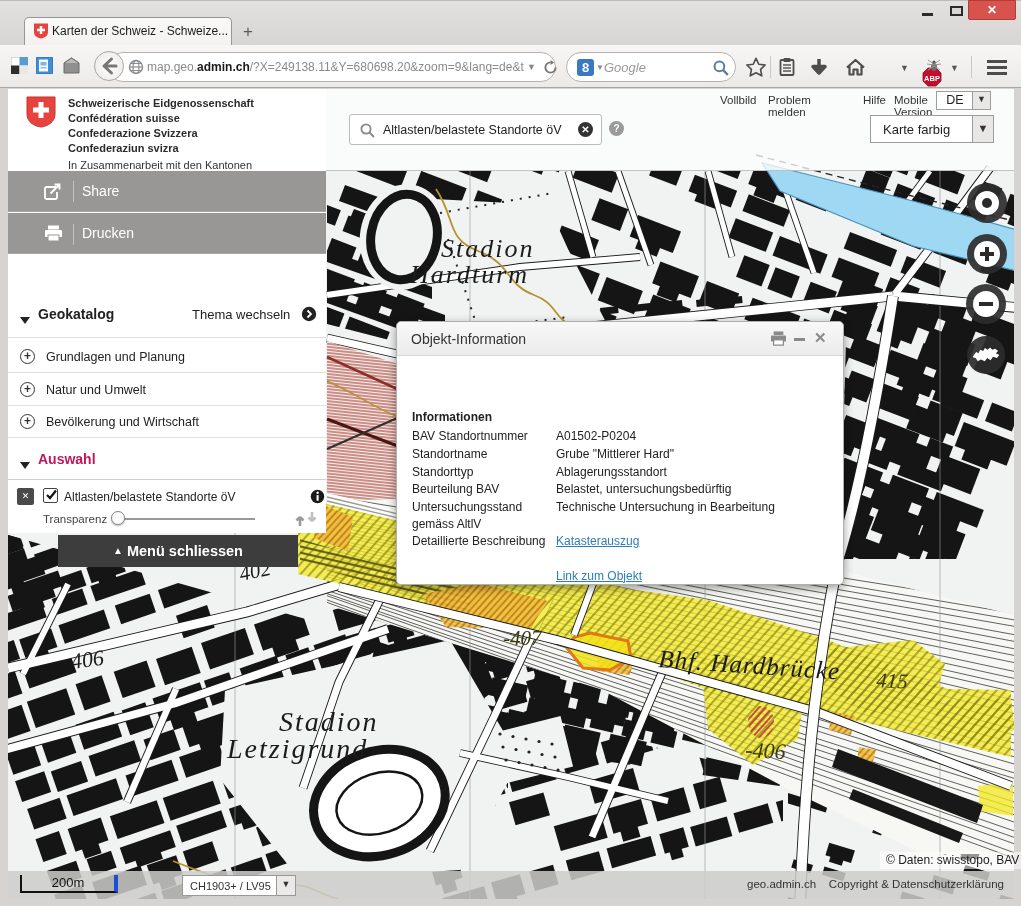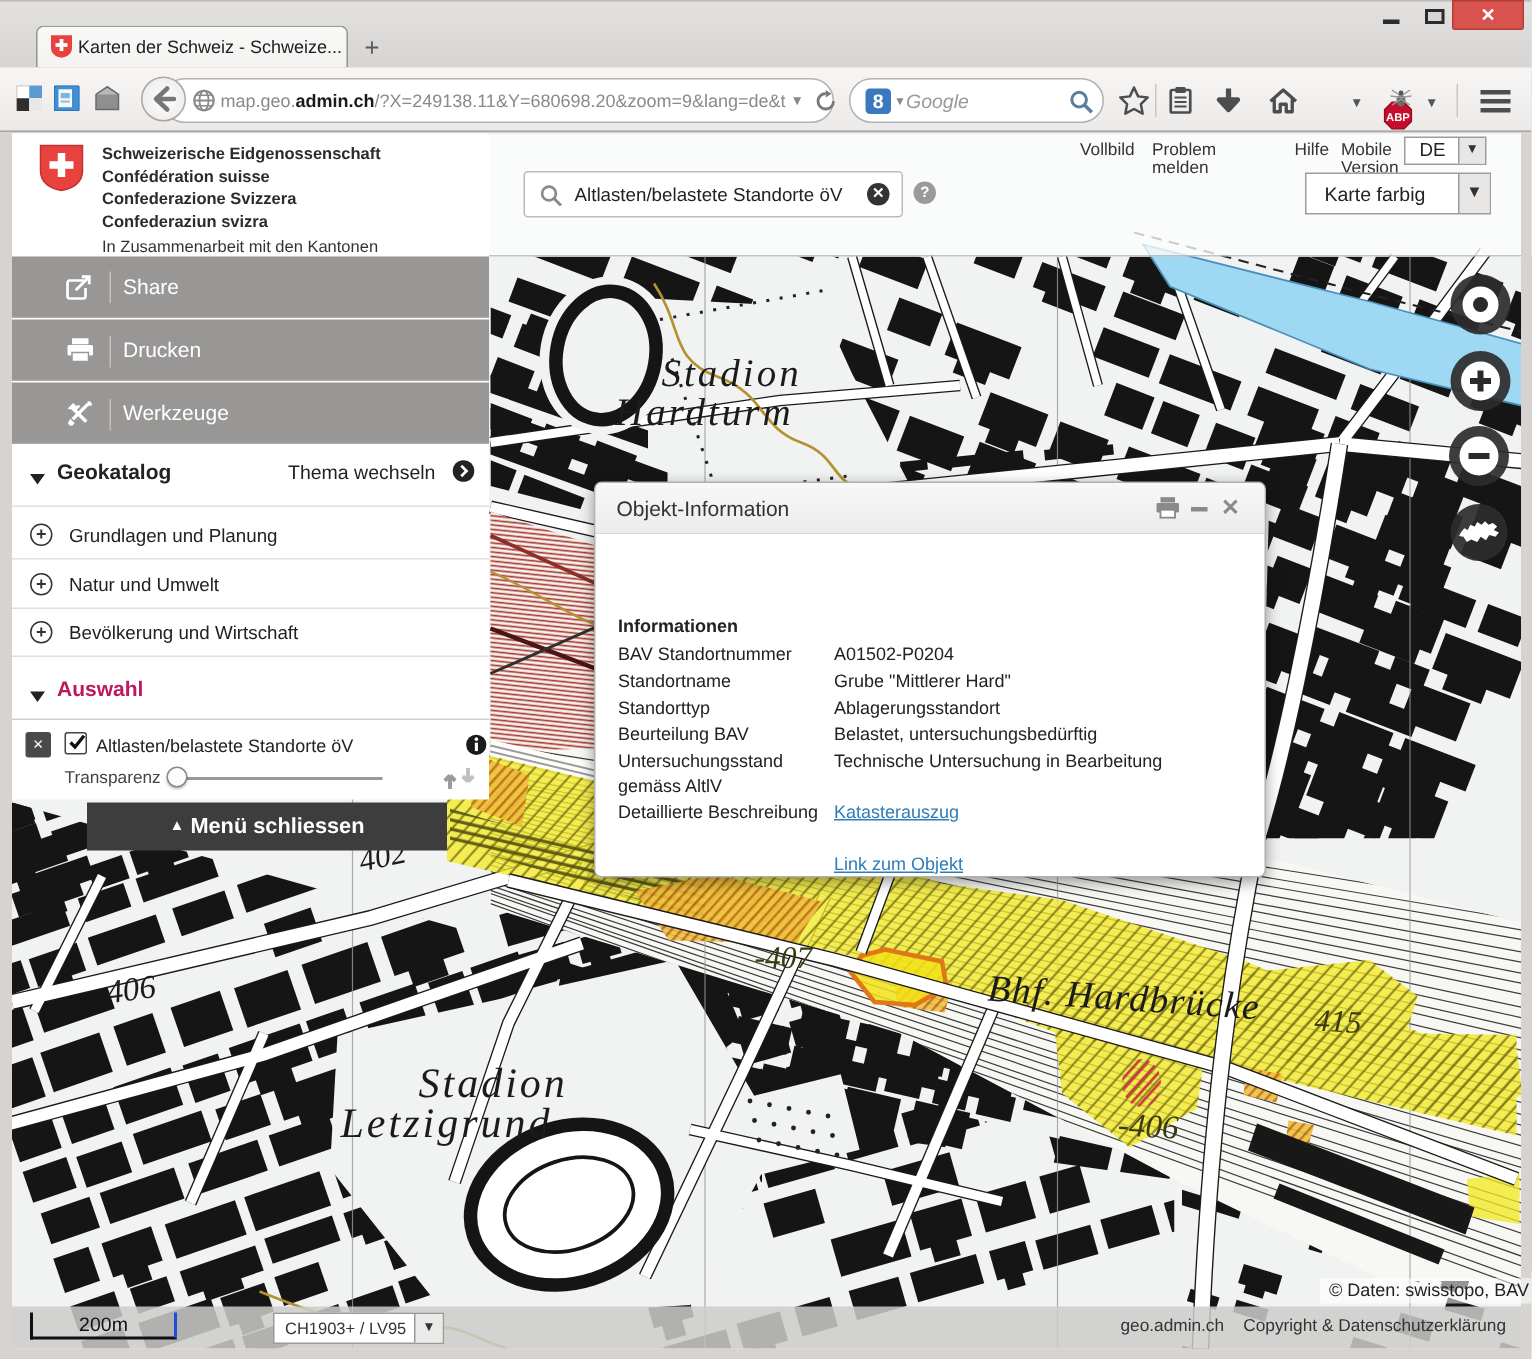--- a/index.html
+++ b/index.html
@@ -59,21 +59,21 @@
 #popgray .nrm{font-weight:normal;}
 #popbody{position:absolute;left:15px;top:88px;width:420px;font-size:12px;color:#222;}
 .prow{position:absolute;left:0;white-space:nowrap;}
 .pval{position:absolute;left:144px;white-space:nowrap;}
 .plink{color:#2e7cb8;text-decoration:underline;}
 
 .ctrl{border-radius:50%;background:rgba(45,45,45,0.92);z-index:5;}
 .ctrlinner{position:absolute;border-radius:50%;background:#fff;z-index:6;}
 
 #footer{left:0;top:782px;width:1006px;height:28px;background:rgba(205,205,202,0.85);z-index:5;}
-#scalebar{position:absolute;left:12px;top:4px;width:98px;height:18px;border-left:2px solid #111;border-right:2px solid #1d4ed8;border-bottom:2px solid #111;color:#111;font-size:13px;text-align:center;line-height:16px;}
+#scalebar{position:absolute;left:12px;top:4px;width:98px;height:18px;border-left:2px solid #111;border-right:4px solid #1d4ed8;border-bottom:2px solid #111;color:#111;font-size:13px;text-align:center;line-height:16px;}
 #crssel{position:absolute;left:174px;top:4px;width:114px;height:21px;background:#fff;border:1px solid #999;font-size:12px;color:#333;}
 #crssel span{position:absolute;left:7px;top:4px;font-size:11px;}
 #crssel .arr{position:absolute;right:0;top:0;width:19px;height:19px;background:#eceae8;border-left:1px solid #999;text-align:center;line-height:17px;font-size:9px;color:#333;}
 #ftright{position:absolute;right:10px;top:7px;font-size:11.5px;color:#333;}
 #attrib{left:872px;top:763px;background:rgba(255,255,255,0.55);font-size:12px;color:#222;padding:1px 6px 2px 6px;z-index:5;white-space:nowrap;}
 </style></head><body>
 <div class="abs" id="titlebar"></div>
 <div class="abs" id="tab"></div>
 <div class="abs" style="left:33px;top:23px;z-index:4;"><svg width="16" height="16" viewBox="0 0 30 32">
       <path d="M1 1 h28 v17 c0 8 -7 12 -14 13 C 8 30 1 26 1 18 Z" fill="#e8423f"></path>
@@ -1183,31 +1183,20 @@
       </div>
       <div class="abs graybtn" style="top:42px;">
         <div style="position:absolute;left:36px;top:12px;"><svg width="19" height="17" viewBox="0 0 19 17">
             <rect x="4" y="0.5" width="11" height="4" fill="#fff"></rect>
             <rect x="1" y="5" width="17" height="7" rx="1" fill="#fff"></rect>
             <rect x="4" y="10" width="11" height="6" fill="#fff" stroke="#999795" stroke-width="1"></rect>
           </svg></div>
         <div class="sep" style="top:11px;"></div>
         <div class="lbl" style="top:12px;">Drucken</div>
       </div>
-      <div class="abs graybtn" style="top:84px;height:41px;">
-        <div style="position:absolute;left:36px;top:12px;"><svg width="18" height="17" viewBox="0 0 18 17">
-            <path d="M3.2 3.8 L13.5 14.1" stroke="#fff" stroke-width="2.4"></path>
-            <path d="M1 5.5 L4.8 1.7 L6.8 3.7 C 7.6 2.9 9 3 9.6 3.9 L7 6.5 Z" fill="#fff"></path>
-            <path d="M14.8 2.2 L4.5 12.5" stroke="#fff" stroke-width="2.2"></path>
-            <path d="M14.3 0.6 C 16.2 0.2 17.6 1.6 17.2 3.5 L15.2 3.3 L14.5 2.6 Z" fill="#fff"></path>
-            <path d="M2.8 12.2 L5.8 15.2 L4.3 16.7 C 3.2 17.3 1.4 16.3 1.3 15 Z" fill="#fff"></path>
-          </svg></div>
-        <div class="sep" style="top:11px;"></div>
-        <div class="lbl" style="top:12px;">Werkzeuge</div>
-      </div>
       <div class="abs" style="left:12px;top:139px;"><span class="tri"></span></div>
       <div class="abs" style="left:30px;top:135px;font-size:14px;font-weight:bold;color:#222;">Geokatalog</div>
       <div class="abs" style="left:184px;top:136px;font-size:13px;color:#222;">Thema wechseln</div>
       <div class="abs" style="left:293px;top:135px;"><svg width="16" height="16" viewBox="0 0 16 16">
           <circle cx="8" cy="8" r="7.2" fill="#222"></circle>
           <path d="M6.5 4.5 L10 8 L6.5 11.5" stroke="#fff" stroke-width="1.8" fill="none"></path>
         </svg></div>
       <div class="abs divider" style="top:166px;"></div>
       <div class="abs catrow" style="top:179px;">
         <div class="plusico" style="top:-1px;">+</div>

